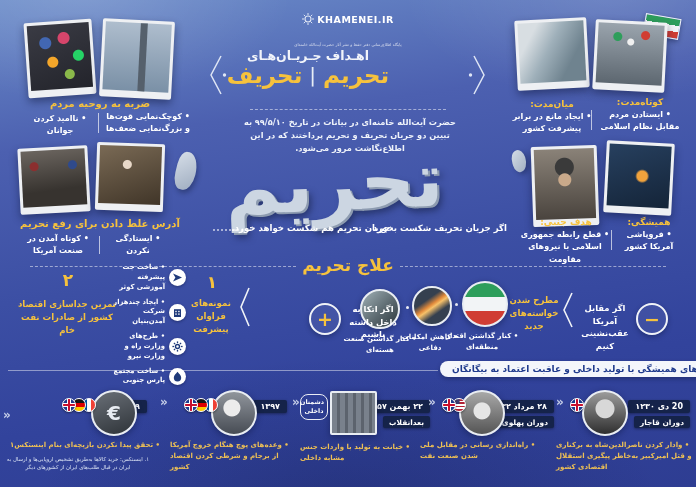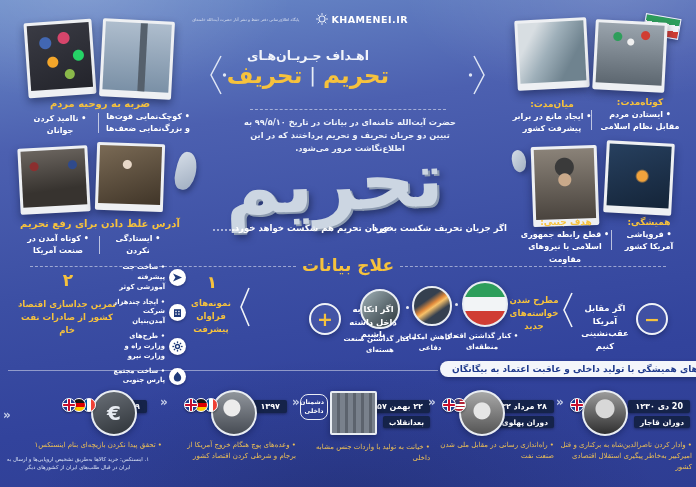--- a/index.html
+++ b/index.html
@@ -60,21 +60,21 @@
   .ribbon.era{font-size:7.4px;padding:1.5px 6px}
   .tl-circ{position:absolute;width:46px;height:46px;border-radius:50%;border:2px solid #e9edf2;
     box-shadow:0 2px 6px rgba(8,16,48,.4)}
   .tlph-qajar{background:radial-gradient(circle at 50% 40%,#d8d8d8 9px,transparent 10px),linear-gradient(180deg,#9b9b9b,#2f2f2f)}
   .tlph-coup{background:radial-gradient(circle at 50% 45%,#e6e6e6 8px,transparent 9px),linear-gradient(180deg,#a8a8a8,#555)}
   .tlph-trump{background:radial-gradient(circle at 45% 38%,#ececec 8px,transparent 9px),linear-gradient(180deg,#90959c,#474c54)}
   .tlph-euro{background:linear-gradient(160deg,#6a7078,#2e3338);display:flex;align-items:center;justify-content:center}
   .tlph-euro::before{content:"€";color:#e8ecf2;font-size:20px;font-weight:bold}
   .container-box{position:absolute;width:47px;height:44px;border:2px solid #e9edf2;border-radius:2px;
     background:repeating-linear-gradient(90deg,#79818c 0 5px,#5c636d 5px 8px);box-shadow:0 2px 6px rgba(8,16,48,.4)}
-  .tl-bullet{position:absolute;color:#eec055;font-size:7px;font-weight:normal;line-height:1.55;text-align:right}
+  .tl-bullet{position:absolute;color:#eec055;font-size:7px;font-weight:bold;line-height:1.55;text-align:left}
   .tl-arrow{position:absolute;color:#dfe6f5;font-size:12px;font-weight:bold;opacity:.85}
   .tl-arrow::before{content:"«"}
   .flagrow{position:absolute;display:flex}
   .flagdot{width:14px;height:14px;border-radius:50%;border:1.5px solid #fff;box-shadow:0 1px 2px rgba(0,0,0,.4);margin-left:-4px}
   .flag-uk{background-color:#1d3c8c;background-image:
     linear-gradient(90deg,transparent 44%,#c8102e 44% 56%,transparent 56%),
     linear-gradient(0deg,transparent 44%,#c8102e 44% 56%,transparent 56%),
     linear-gradient(90deg,transparent 36%,#fff 36% 64%,transparent 64%),
     linear-gradient(0deg,transparent 36%,#fff 36% 64%,transparent 64%)}
   .flag-us{background-image:linear-gradient(#3c3b6e,#3c3b6e),
@@ -82,21 +82,21 @@
     background-size:55% 45%,100% 100%;background-repeat:no-repeat;background-position:left top,center}
   .flag-de{background:linear-gradient(180deg,#151515 0 33%,#dd0000 33% 66%,#ffcc00 66%)}
   .flag-fr{background:linear-gradient(90deg,#0055a4 0 33%,#fff 33% 66%,#ef4135 66%)}
   .topflag{position:absolute;left:644px;top:16px;width:36px;height:21px;border:1px solid #f0f3f7;
     transform:rotate(10deg);box-shadow:0 2px 5px rgba(8,16,48,.4)}
   .topflag .emblem{position:absolute;left:50%;top:50%;width:7px;height:7px;margin:-3.5px 0 0 -3.5px;
     border-radius:50%;background:#b02a26}
   .cloudtag{position:absolute;border:1px solid rgba(255,255,255,.9);border-radius:8px;
     color:#fff;font-size:6.3px;font-weight:bold;text-align:center;line-height:1.4;padding:3px 3px}
   .sep-dot{position:absolute;width:3px;height:3px;border-radius:50%;background:#fff;opacity:.9}
-  .logo-wrap{position:absolute;left:288px;top:13px;width:120px;display:flex;flex-direction:row;align-items:center;gap:17px}
+  .logo-wrap{position:absolute;left:288px;top:13px;width:120px;display:flex;flex-direction:column;align-items:center;gap:17px}
   .logo-row{display:flex;align-items:center;gap:3px;direction:ltr}
   .logo-text{color:#fff;font-weight:bold;font-size:9.5px;letter-spacing:.5px}
   .logo-sub{color:rgba(255,255,255,.75);font-size:4px;white-space:nowrap}
   .kicker{position:absolute;left:236px;top:48px;width:144px;text-align:center;color:#f1f4fa;
     font-weight:bold;font-size:12.5px;white-space:nowrap}
   .bigtitle{position:absolute;left:233px;top:62px;width:150px;display:flex;justify-content:center;
     align-items:center;gap:7px;font-weight:bold;font-size:23px;color:#f6c23d;white-space:nowrap}
   .bigtitle .pipe{color:#e8edf5;font-weight:normal;font-size:20px}
   .intro{position:absolute;left:234px;top:116px;width:232px;text-align:center;color:#eef2fa;
     font-size:8.2px;font-weight:bold;line-height:1.6}
@@ -202,21 +202,21 @@
 
   <div class="fragment" style="left:176px;top:152px;width:20px;height:38px;border-radius:40% 60% 50% 45%;transform:rotate(14deg)"></div>
   <div class="fragment" style="left:512px;top:150px;width:14px;height:22px;border-radius:55% 45% 60% 40%;transform:rotate(-18deg)"></div>
   <div class="bigword">تحریم</div>
   <div class="caption" style="left:397px;top:223px;width:110px;text-align:center">اگر جریان تحریف شکست بخورد</div>
   <div class="caption" style="left:252px;top:223px;width:138px;text-align:center">جریان تحریم هم شکست خواهد خورد.</div>
   <div class="dots" style="left:213px;top:229px;width:38px"></div>
 
   <div class="dash" style="left:30px;top:266px;width:266px"></div>
   <div class="dash" style="left:400px;top:266px;width:266px"></div>
-  <div class="cure-title">علاج بیانات</div>
+  <div class="cure-title">علاج تحریم</div>
 
   <div class="signcirc" style="left:636px;top:303px">
       <span>−</span>
     </div>
   <div class="cond" style="left:574px;top:302px;width:62px">اگر مقابل آمریکا عقب‌نشینی کنیم</div>
   <svg class="abs" style="left:561px;top:290px" width="14" height="40" viewBox="0 0 14 40">
     <polyline points="11,3 3,20 11,37" fill="none" stroke="#f0f3f7" stroke-width="1.6"></polyline>
   </svg>
   <div class="result" style="left:508px;top:294px;width:52px">مطرح شدن خواسته‌های جدید</div>
 

